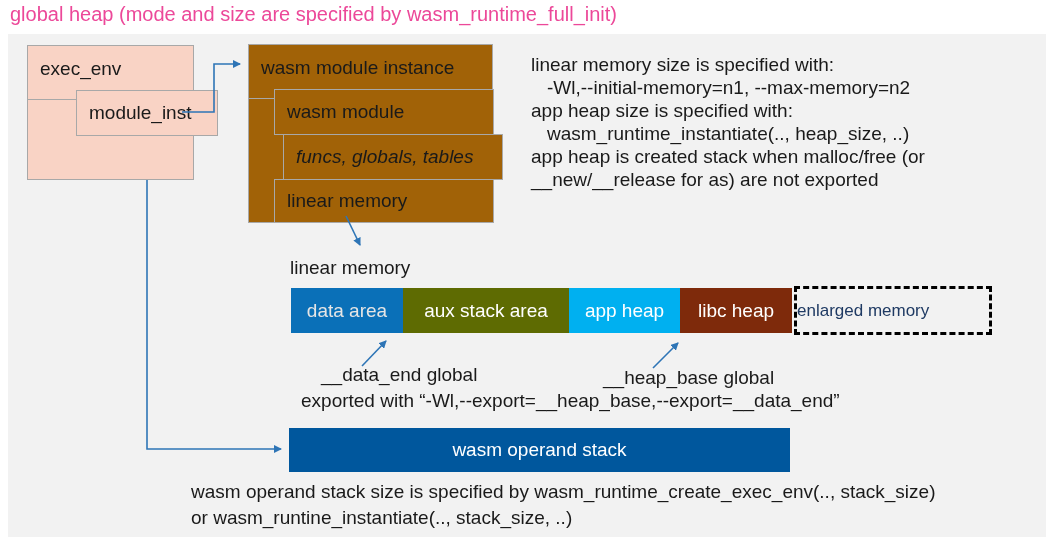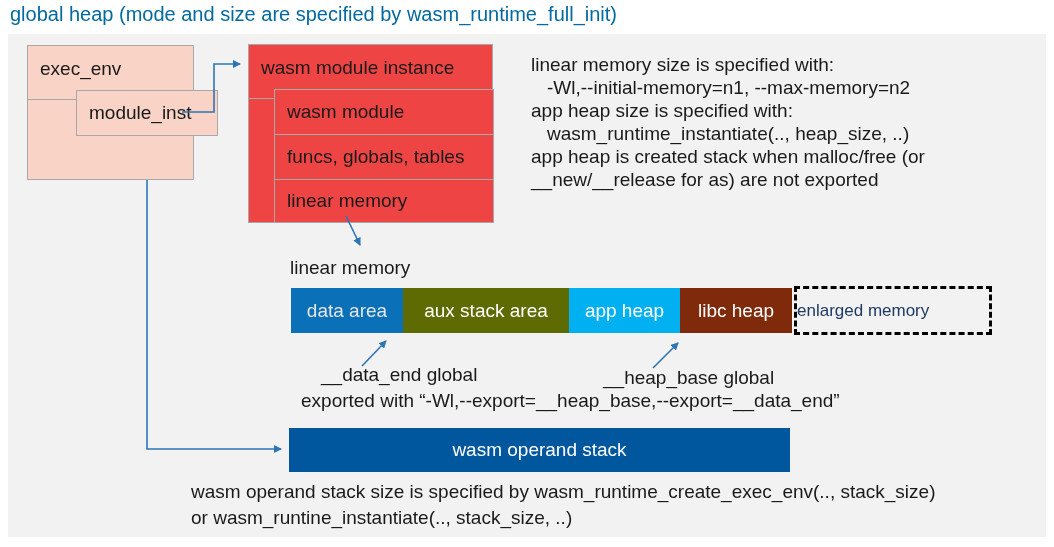--- a/index.html
+++ b/index.html
@@ -1,23 +1,23 @@
 <!DOCTYPE html>
 <html><head>
 <meta charset="utf-8">
 <style>
   html,body{margin:0;padding:0;background:#ffffff;}
   #stage{position:relative;width:1054px;height:547px;background:#ffffff;overflow:hidden;
          font-family:"Liberation Sans",sans-serif;color:#1a1a1a;}
   .panel{position:absolute;left:8px;top:34px;width:1038px;height:503px;background:#f2f2f2;}
-  .title{position:absolute;left:10px;top:3px;font-size:20px;color:#0369a1;white-space:nowrap;}
+  .title{position:absolute;left:10px;top:3px;font-size:20px;color:#ec4899;white-space:nowrap;}
 
   .box{position:absolute;border:1px solid #a8a8a8;box-sizing:border-box;}
   .pink{background:#f9d3c5;}
-  .cream{background:#ef4444;}
+  .cream{background:#a16207;}
   .box-header{position:absolute;left:0;top:0;width:100%;height:54px;line-height:45px;
               padding-left:12px;box-sizing:border-box;font-size:19px;border-bottom:1px solid #a8a8a8;}
   .sub-row{position:absolute;border:1px solid #a8a8a8;box-sizing:border-box;
            font-size:19px;padding-left:12px;}
 
   .notes{position:absolute;left:531px;top:53px;width:515px;font-size:19px;line-height:23px;}
   .notes .line{white-space:nowrap;}
   .notes .indent{padding-left:16px;}
 
   .lm-label{position:absolute;left:290px;top:257px;font-size:19px;}
@@ -43,21 +43,21 @@
   <div class="title">global heap (mode and size are specified by wasm_runtime_full_init)</div>
 
   <div class="box pink" style="left:27px;top:45px;width:167px;height:135px;">
     <div class="box-header">exec_env</div>
     <div class="sub-row pink" style="left:25px;top:44px;width:142px;height:46px;line-height:44px;margin-left:23px;">module_inst</div>
   </div>
 
   <div class="box cream" style="left:248px;top:44px;width:245px;height:179px;">
     <div class="box-header">wasm module instance</div>
     <div class="sub-row cream" style="left:25px;top:44px;width:220px;height:46px;line-height:44px;">wasm module</div>
-    <div class="sub-row cream" style="left:25px;top:89px;width:220px;height:46px;line-height:44px;">funcs, globals, tables</div>
+    <div class="sub-row cream" style="left:34px;top:89px;width:220px;height:46px;line-height:44px;font-style:italic;">funcs, globals, tables</div>
     <div class="sub-row cream" style="left:25px;top:134px;width:220px;height:44px;line-height:42px;">linear memory</div>
   </div>
 
   <div class="notes">
     <div class="line">linear memory size is specified with:</div>
     <div class="line indent">-Wl,--initial-memory=n1, --max-memory=n2</div>
     <div class="line">app heap size is specified with:</div>
     <div class="line indent">wasm_runtime_instantiate(.., heap_size, ..)</div>
     <div class="line">app heap is created stack when malloc/free (or</div>
     <div class="line">__new/__release for as) are not exported</div>

